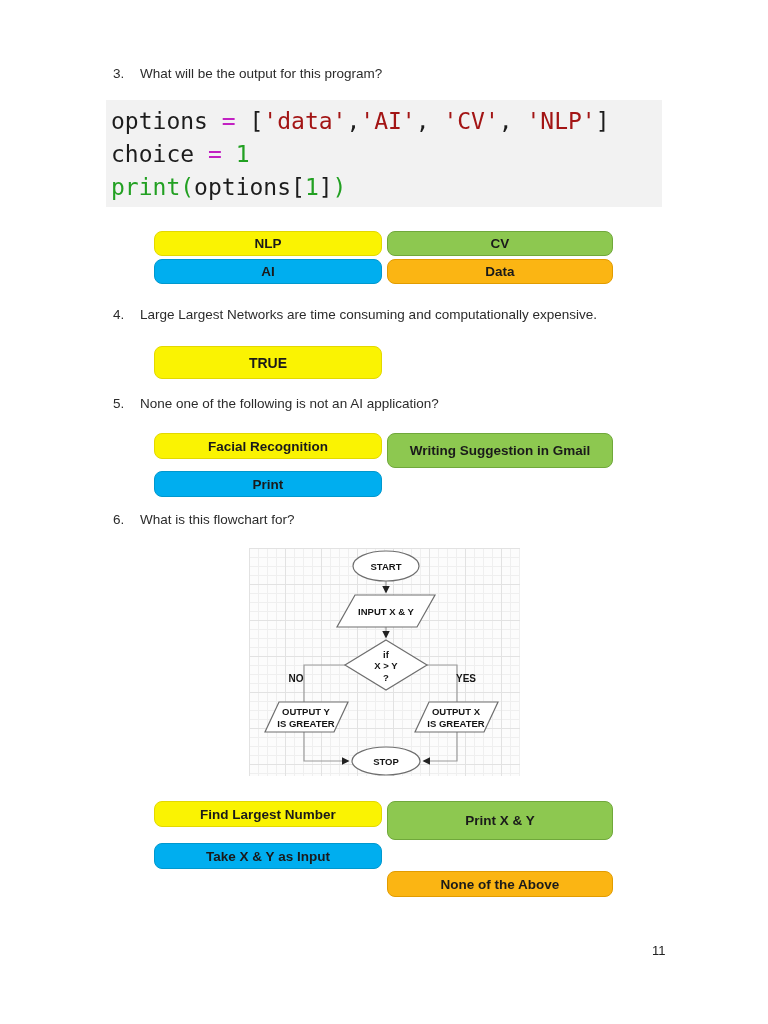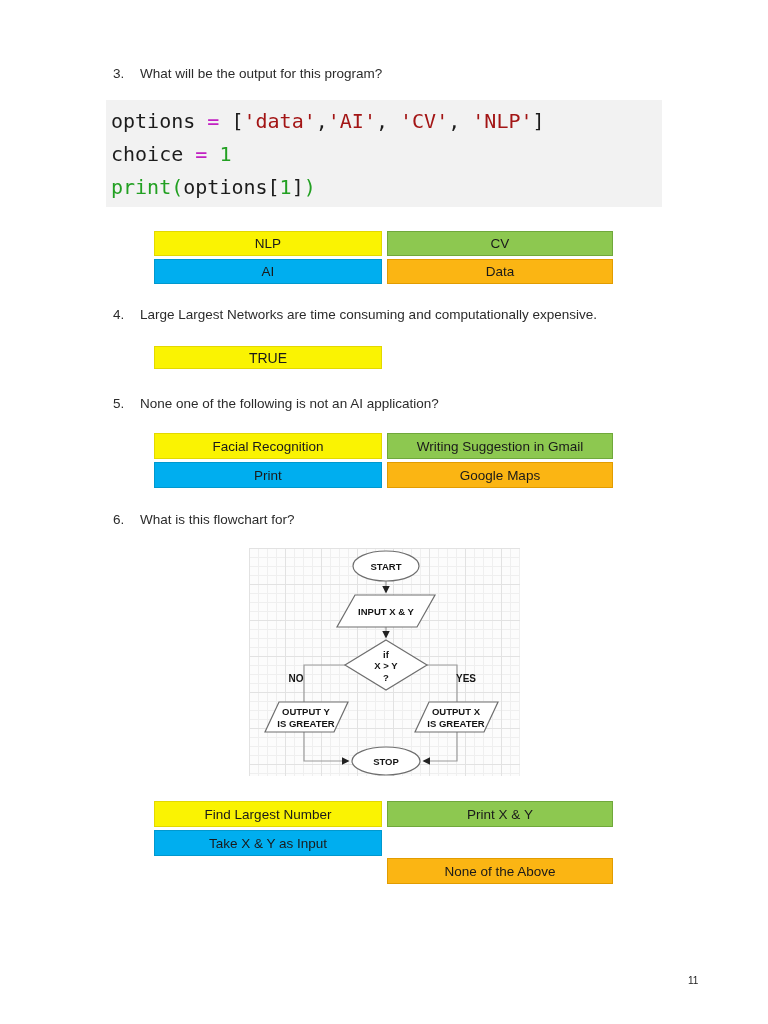--- a/index.html
+++ b/index.html
@@ -5,44 +5,44 @@
   html,body{margin:0;padding:0;background:#fff;}
   .page{position:relative;width:768px;height:1024px;background:#ffffff;overflow:hidden;
         font-family:"Liberation Sans",sans-serif;color:#2a2a2a;}
 
   .q-row{position:absolute;display:flex;gap:11px;font-size:13.5px;color:#2b2b2b;}
   .q-num{width:16px;text-align:left;}
 
   .code-block{position:absolute;left:106px;top:100px;width:556px;height:107px;
               background:#f2f2f2;padding:5px 0 0 5px;box-sizing:border-box;
               font-family:"DejaVu Sans Mono","Liberation Mono",monospace;
-              font-size:20px;line-height:33px;white-space:pre;}
+              font-size:23px;line-height:33px;white-space:pre;}
 
   .opt-grid{position:absolute;display:grid;grid-template-columns:228px 226px;column-gap:5px;row-gap:3px;}
-  .opt{height:25px;border-radius:0;border:1.5px solid transparent;box-sizing:border-box;
+  .opt{height:25px;border-radius:8px;border:1.5px solid transparent;box-sizing:border-box;
        display:flex;align-items:center;justify-content:center;
-       font-weight:normal;font-size:13.5px;color:#1a1a1a;}
-  .opt.tall{height:23px;font-size:14px;}
+       font-weight:bold;font-size:13.5px;color:#1a1a1a;}
+  .opt.tall{height:33px;font-size:14px;}
 
   .flowchart{position:absolute;left:249px;top:548px;width:271px;height:228px;
              background-color:#fcfcfc;
              background-image:
                linear-gradient(to right,#e2e2e2 1px,transparent 1px),
                linear-gradient(to bottom,#e2e2e2 1px,transparent 1px),
                linear-gradient(to right,#efefef 1px,transparent 1px),
                linear-gradient(to bottom,#efefef 1px,transparent 1px);
              background-size:36px 36px,36px 36px,9px 9px,9px 9px;}
   .flowchart svg{display:block;}
   .fc-shape{fill:#ffffff;stroke:#6e6e6e;stroke-width:1.2;}
   .fc-line{fill:none;stroke:#9a9a9a;stroke-width:1.2;}
   .fc-text{font-family:"Liberation Sans",sans-serif;font-weight:bold;fill:#141414;
            font-size:9.5px;text-anchor:middle;}
   .fc-branch{font-size:10px;}
 
-  .page-number{position:absolute;left:688px;top:943px;font-size:10px;color:#222;margin-top:32px;}
+  .page-number{position:absolute;left:652px;top:943px;font-size:13px;color:#222;}
 </style>
 </head>
 <body>
 
 <div class="page">
 
   <div class="q-row" style="left:113px;top:66px;">
     <span class="q-num">3.</span>
     <span>What will be the output for this program?</span>
   </div>
@@ -65,23 +65,22 @@
     <div class="opt tall" style="background: rgb(250, 243, 2); border-color: rgb(227, 216, 0);">TRUE</div>
   </div>
 
   <div class="q-row" style="left:113px;top:396px;">
     <span class="q-num">5.</span>
     <span>None one of the following is not an AI application?</span>
   </div>
 
   <div class="opt-grid" style="left:154px;top:433px;">
     <div class="opt" style="height: 26px; background: rgb(250, 243, 2); border-color: rgb(227, 216, 0);">Facial Recognition</div>
-    <div class="opt" style="height: 26px; background: rgb(141, 200, 80); border-color: rgb(112, 168, 59); text-align: right;">Writing Suggestion in Gmail</div>
+    <div class="opt" style="height: 35px; background: rgb(141, 200, 80); border-color: rgb(112, 168, 59); text-align: right;">Writing Suggestion in Gmail</div>
     <div class="opt" style="height: 26px; background: rgb(0, 174, 239); border-color: rgb(0, 152, 206);">Print</div>
-    <div class="opt" style="height: 26px; background: rgb(251, 181, 19); border-color: rgb(226, 156, 0);">Google Maps</div>
   </div>
 
   <div class="q-row" style="left:113px;top:512px;">
     <span class="q-num">6.</span>
     <span>What is this flowchart for?</span>
   </div>
 
   <div class="flowchart">
     <svg width="271" height="228" viewBox="0 0 271 228">
       <defs>
@@ -119,20 +118,20 @@
       <text class="fc-text" x="207" y="167">OUTPUT X</text>
       <text class="fc-text" x="207" y="179">IS GREATER</text>
 
       <ellipse class="fc-shape" cx="137" cy="213" rx="34" ry="14"></ellipse>
       <text class="fc-text" x="137" y="216.5">STOP</text>
     </svg>
   </div>
 
   <div class="opt-grid" style="left:154px;top:801px;">
     <div class="opt" style="height: 26px; background: rgb(250, 243, 2); border-color: rgb(227, 216, 0);">Find Largest Number</div>
-    <div class="opt" style="height: 26px; background: rgb(141, 200, 80); border-color: rgb(112, 168, 59);">Print X &amp; Y</div>
+    <div class="opt" style="height: 39px; background: rgb(141, 200, 80); border-color: rgb(112, 168, 59);">Print X &amp; Y</div>
     <div class="opt" style="height: 26px; background: rgb(0, 174, 239); border-color: rgb(0, 152, 206);">Take X &amp; Y as Input</div>
     <div class="opt" style="height: 26px; background: rgb(251, 181, 19); border-color: rgb(226, 156, 0); margin-top: 28px;">None of the Above</div>
   </div>
 
   <div class="page-number">11</div>
 
 </div>
 
 </body></html>

